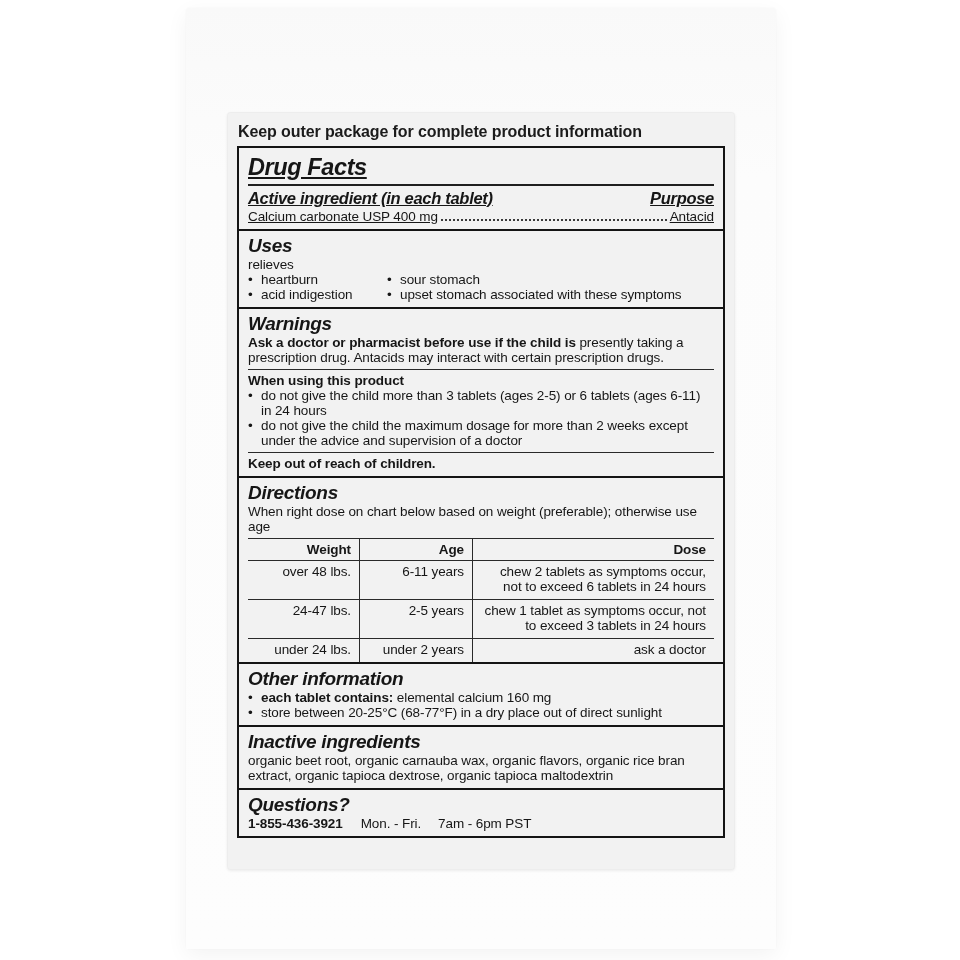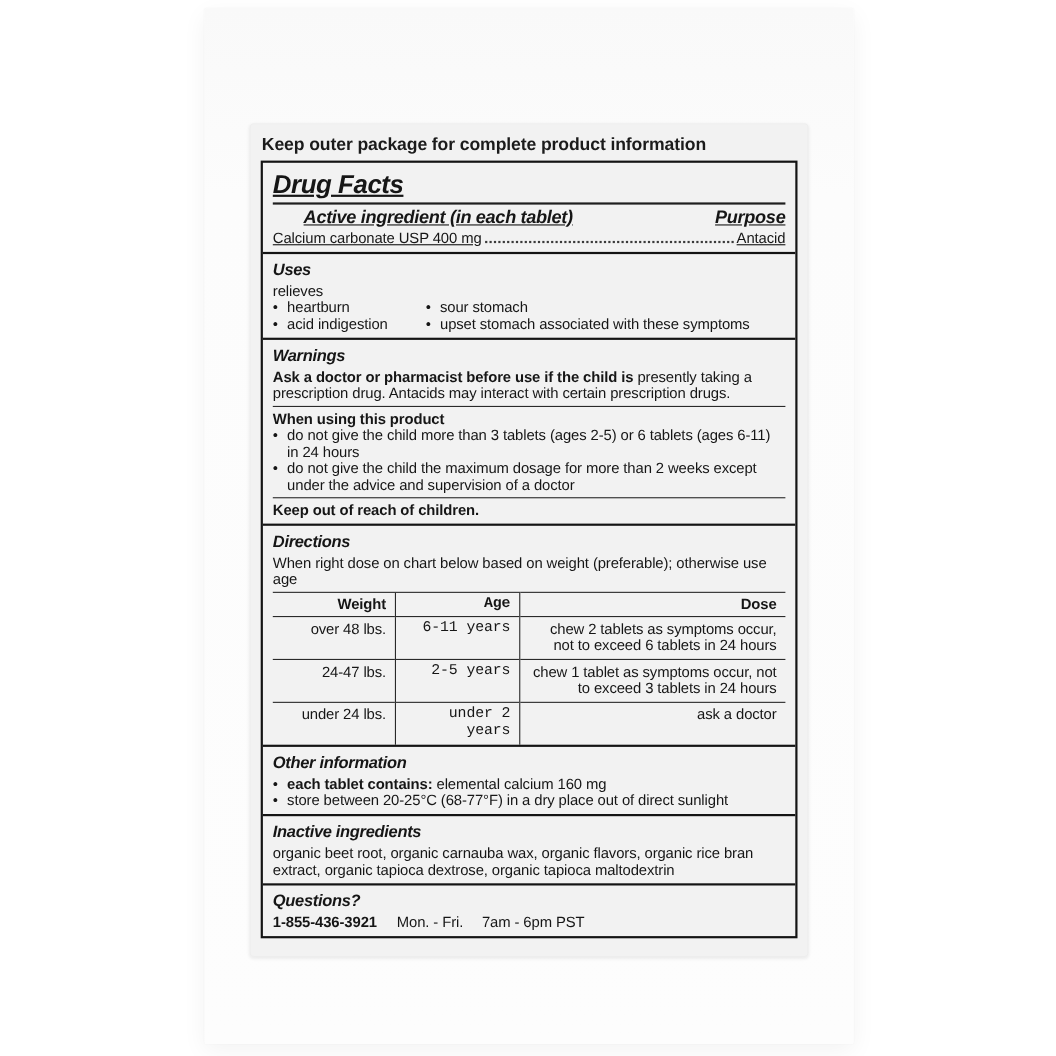--- a/index.html
+++ b/index.html
@@ -26,50 +26,50 @@
     font-size:16px;font-weight:700;letter-spacing:-0.1px;color:#1b1b1b;
   }
   .df-box{
     margin:0 10px;border:2.5px solid #141414;background:transparent;
   }
   .sec{border-top:2.5px solid #141414;padding:3px 9px 5px 9px;}
   .sec.first{border-top:none;text-decoration:underline;}
   body .t{font-size:13.5px;line-height:15px;letter-spacing:-0.1px;}
   .b{font-weight:700;}
   .h{
-    font-size:15px;line-height:21px;font-weight:700;font-style:italic;
+    font-size:19px;line-height:21px;font-weight:700;font-style:italic;
     letter-spacing:-0.3px;margin:1px 0 1px 0;
   }
   .df-title{
     font-size:23.5px;line-height:27px;font-weight:700;font-style:italic;
     letter-spacing:-0.4px;padding:6px 9px 3px 9px;
   }
   .thin-rule{border:none;border-top:2px solid #1f1f1f;margin:0 9px;}
   .mini-rule{border:none;border-top:1.5px solid #2a2a2a;margin:4px 0 3px 0;}
 
   .ai-head{display:flex;justify-content:space-between;align-items:flex-start;
-    font-size:16.5px;font-weight:700;font-style:italic;letter-spacing:-0.3px;line-height:19px;margin-left:28px;}
+    font-size:16.5px;font-weight:700;font-style:italic;letter-spacing:-0.3px;line-height:19px;}
   .dotrow{display:flex;align-items:baseline;margin-top:1px;}
   .leader{flex:1;border-bottom:2px dotted #3a3a3a;margin:0 3px 3px 3px;height:1px;}
   .bul{display:flex;}
   .bul .dot{width:13px;flex:0 0 13px;text-align:left;}
   .uses-grid{display:grid;grid-template-columns:139px 1fr;}
   .uses-grid .bul{grid-column:auto;}
 
   table.dose{
     border-collapse:collapse;margin:4px 0 0 0;width:100%;
   }
   table.dose td,table.dose th{
     font-size:13.5px;line-height:15px;letter-spacing:-0.1px;
     text-align:right;vertical-align:top;font-weight:400;
     padding:3px 8px 5px 8px;border-top:1.5px solid #2a2a2a;
   }
   table.dose th{font-weight:700;padding:3px 8px 3px 8px;}
   table.dose td:first-child,table.dose th:first-child{padding-left:1px;width:102px;}
-  table.dose td:nth-child(2),table.dose th:nth-child(2){width:96px;font-family:Liberation Mono, monospace;}
+  table.dose td:nth-child(2),table.dose th:nth-child(2){width:96px;}
   table.dose td:nth-child(2),table.dose td:nth-child(3),
   table.dose th:nth-child(2),table.dose th:nth-child(3){border-left:1.5px solid #2a2a2a;}
   .table-wrap{padding:0 9px;}
 
   .q-row{display:flex;align-items:flex-start;}
   .q-row .phone{font-weight:700;margin-right:18px;}
   .q-row .days{margin-right:17px;}
 </style>
 </head>
 <body>

